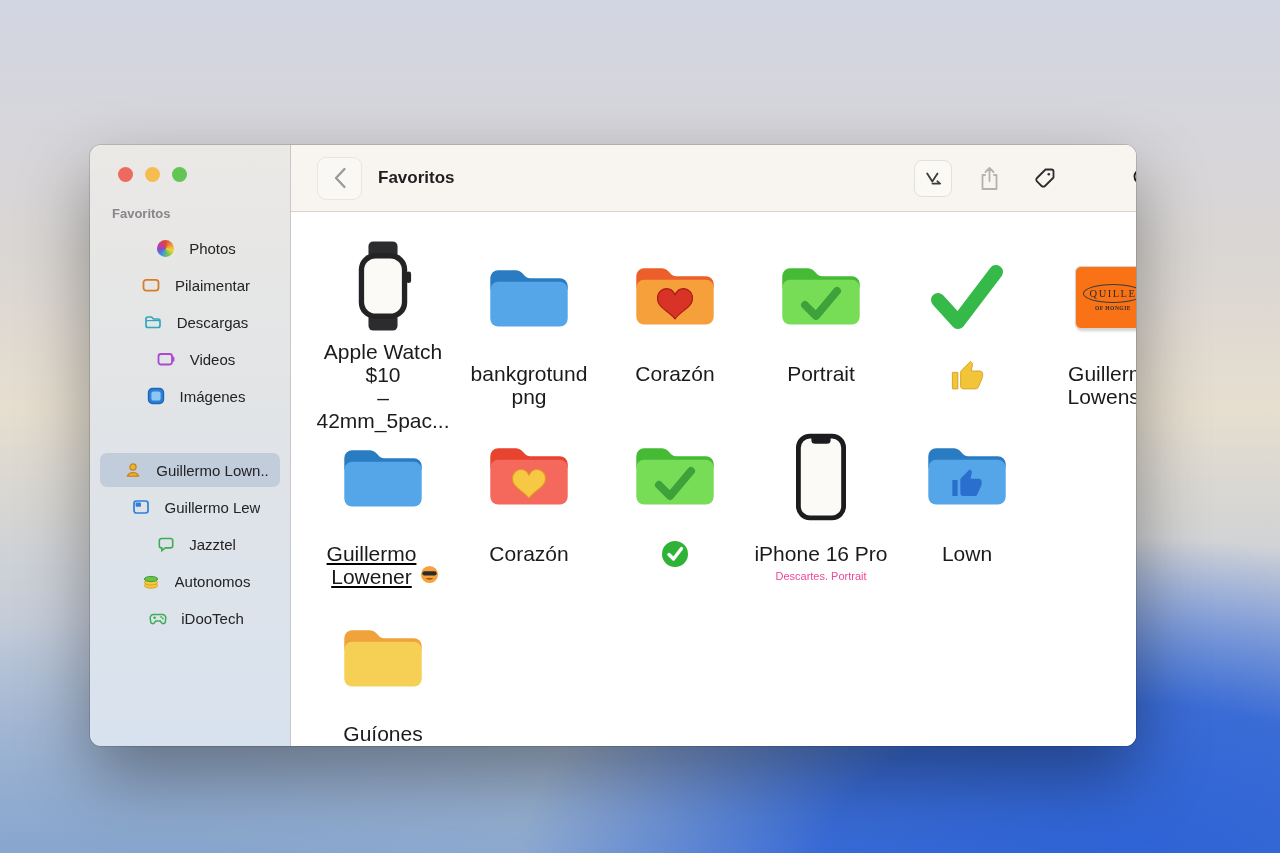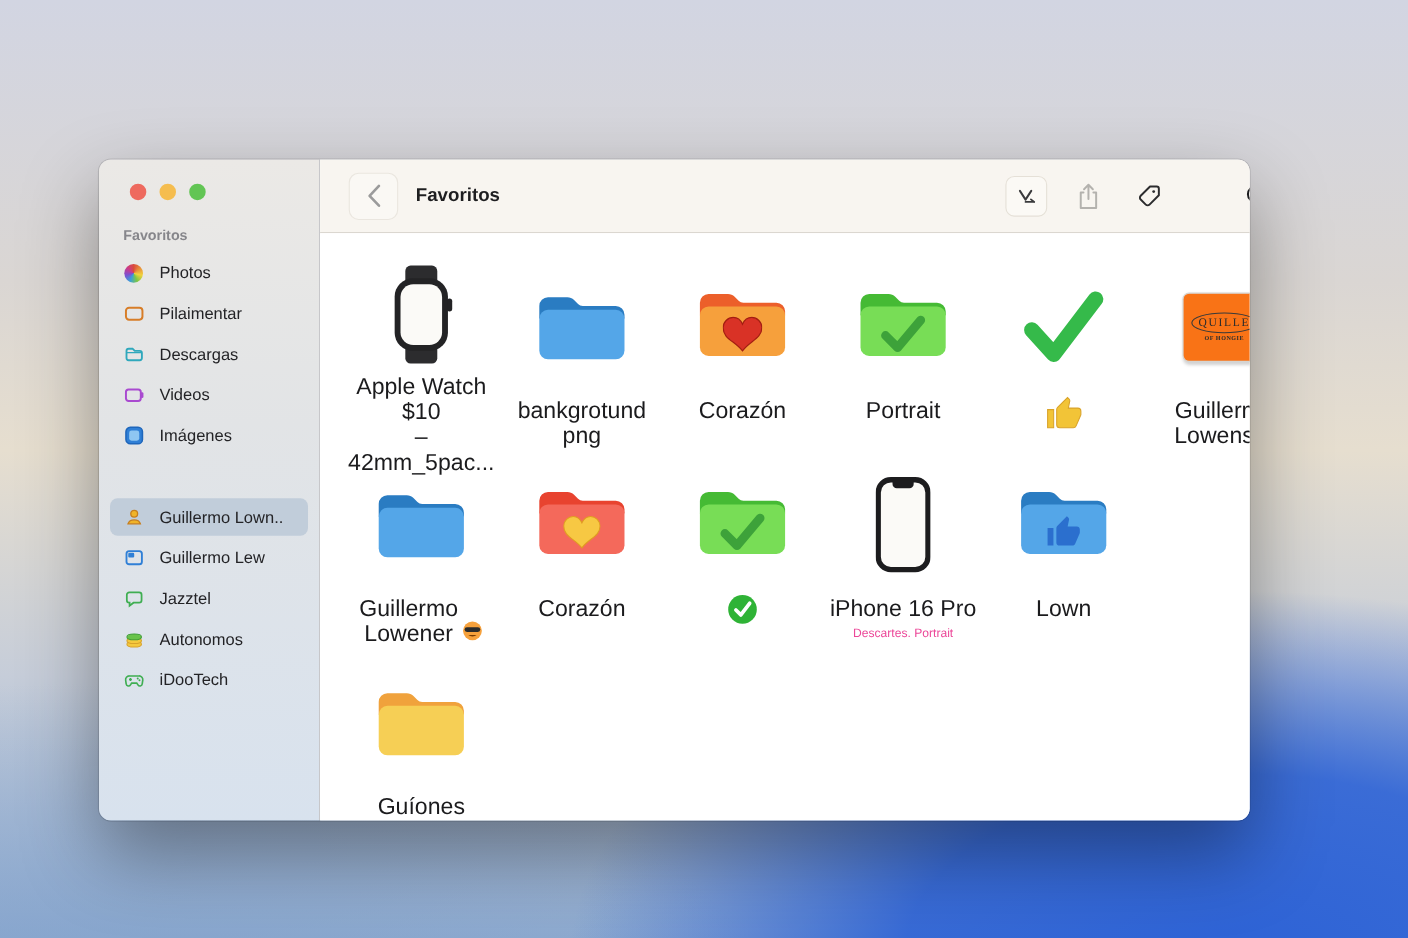--- a/index.html
+++ b/index.html
@@ -30,21 +30,21 @@
   .traffic { display:flex; gap:12px; padding-left:18px; margin-bottom:24px; }
   .light { width:15px; height:15px; border-radius:50%; }
   .light.red    { background:#ee6a5f; }
   .light.yellow { background:#f5bd4f; }
   .light.green  { background:#62c554; }
 
   .side-header { font-size:13px; font-weight:bold; color:#86868b; padding-left:12px; margin-bottom:10px; }
   .side-item {
     display:flex; align-items:center; gap:14px;
     height:34px; margin-bottom:3px; padding-left:12px;
-    border-radius:7px; font-size:15px; color:#232326; cursor:default;
+    border-radius:7px; font-size:15px; color:#232326; cursor:default;justify-content:center;
   }
   .side-item.selected { background:#c1cdda;margin-top:40px; }
   .side-icon { width:19px; height:19px; flex:0 0 19px; display:flex; align-items:center; justify-content:center; }
   .side-label { white-space:nowrap; overflow:hidden; }
 
   .photos-wheel { width:17px; height:17px; border-radius:50%;
     background:conic-gradient(#d94a3c,#e8903a,#f2d23c,#7ec843,#3a9fd9,#7e4fd0,#c93a8c,#d94a3c); }
 
   
   .main { flex:1; display:flex; flex-direction:column; background:#fff; }
@@ -325,21 +325,21 @@
 
         <div class="grid-row">
 
           <div class="cell">
             <div class="icon-wrap">
               <svg class="folder" width="88" height="69" viewBox="0 0 100 78">
                 <path d="M6 30 V17 a9 9 0 0 1 9-9 h20 c2.6 0 5 1 6.9 2.9 L46 15 a7 7 0 0 0 5 2 H85 a9 9 0 0 1 9 9 v4 H6 z" fill="#2a7cc2"></path>
                 <rect x="6" y="21" width="88" height="51" rx="9" fill="#54a6e8"></rect>
               </svg>
             </div>
-            <div class="label-row" style="flex-wrap:wrap; max-width:142px;">
+            <div class="label-row" style="flex-wrap:wrap; max-width:142px;text-decoration:underline;">
               <span class="file-label" style="margin-top:0">Guillermo
 Lowener</span>
                 <span style="align-self:flex-end;"><svg width="19" height="19" viewBox="0 0 20 20">
                     <circle cx="10" cy="10" r="9" fill="#f6a13c"></circle>
                     <rect x="2.5" y="6.5" width="15" height="4.6" rx="2.3" fill="#2b2b2b"></rect>
                     <path d="M6 14 a5 3.4 0 0 0 8 0 z" fill="#7a3c00"></path>
                   </svg></span>
             </div>
           </div>
 

